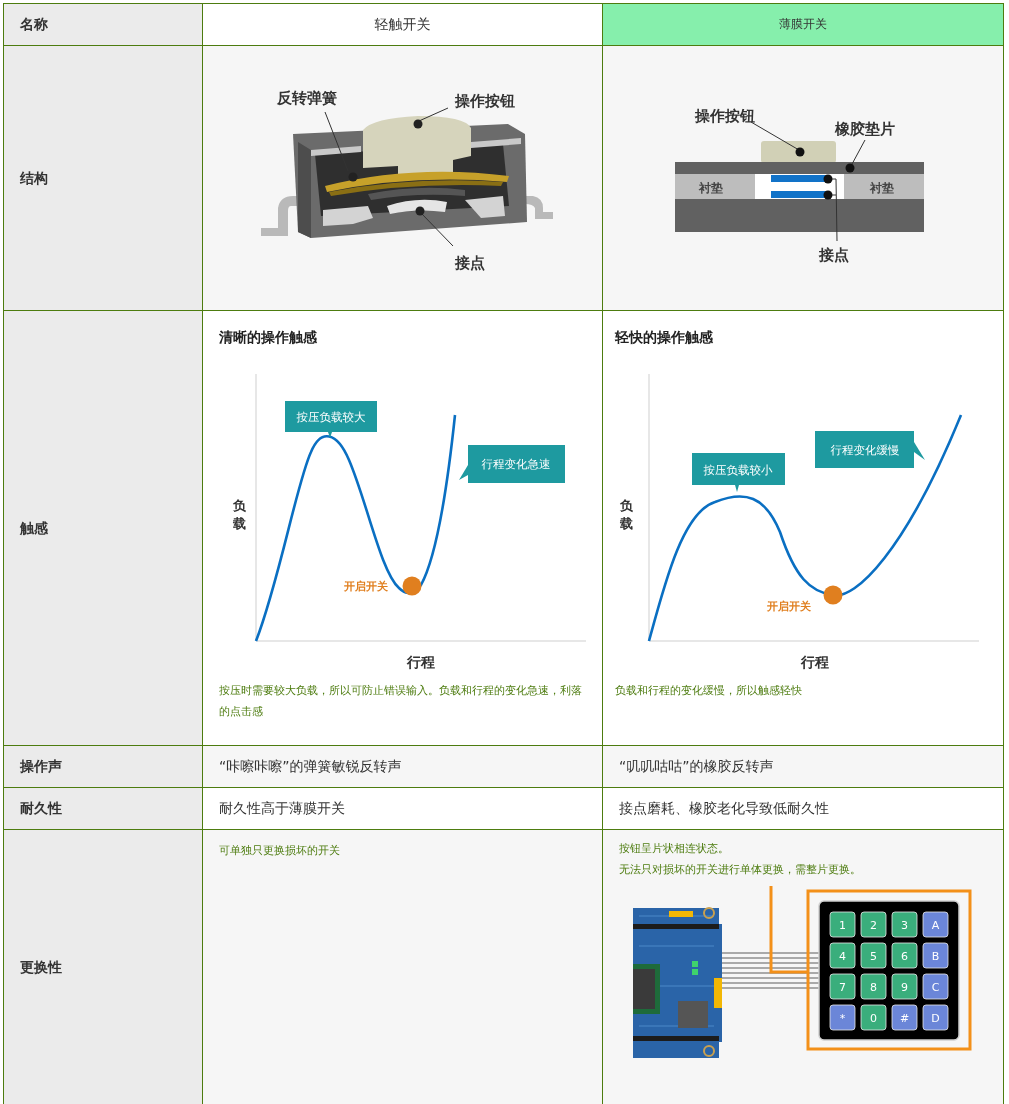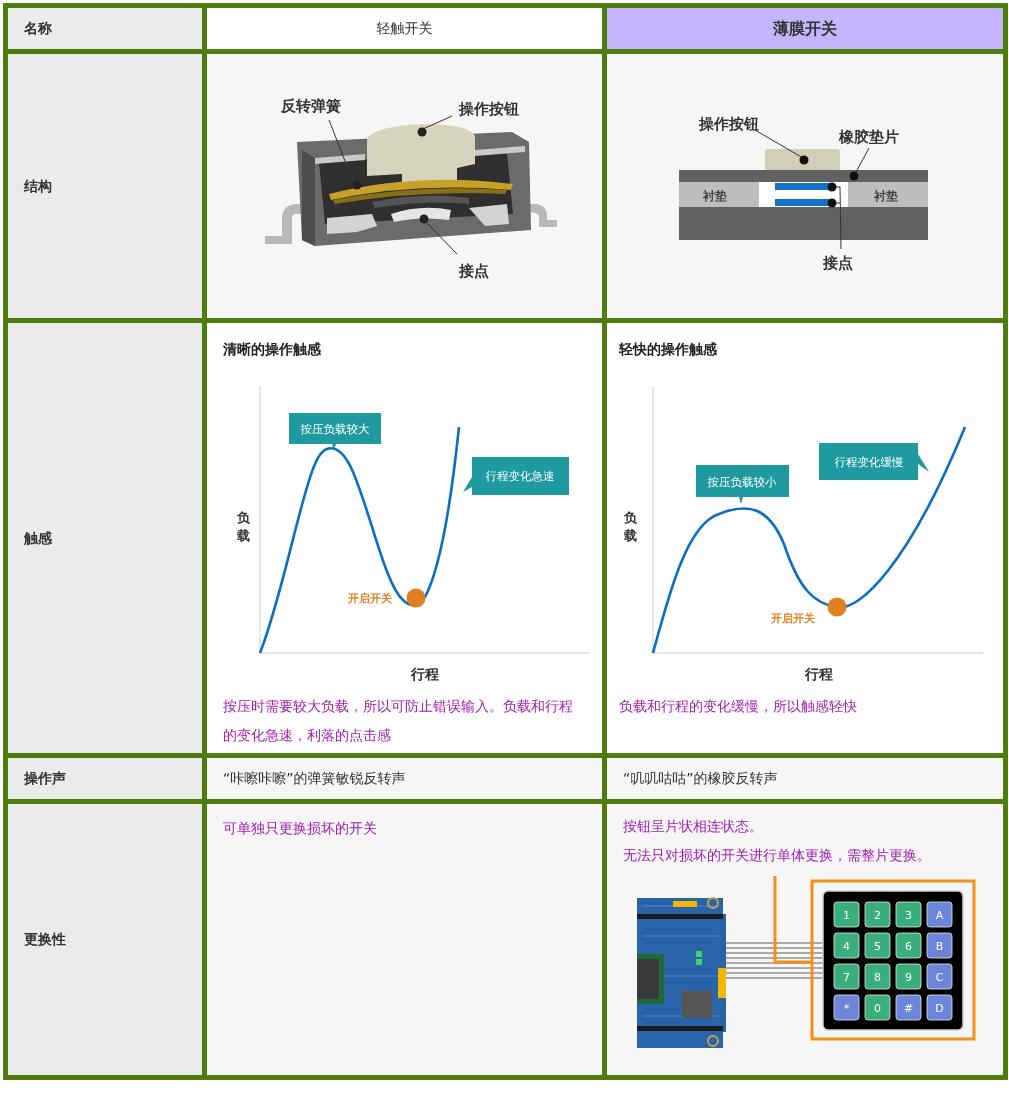--- a/index.html
+++ b/index.html
@@ -1,43 +1,43 @@
 <!DOCTYPE html>
 <html><head>
 <meta charset="utf-8">
 <style>
   * { box-sizing: border-box; margin: 0; padding: 0; }
   html, body { width: 1009px; height: 1104px; background: #ffffff; overflow: hidden; }
   body { font-family: "DejaVu Sans", "Liberation Sans", sans-serif; color: #333; }
   table.cmp { position: absolute; left: 3px; top: 3px; border-collapse: collapse; width: 1000px; table-layout: fixed; }
-  table.cmp td { border: 5px solid #4d7c0f; vertical-align: top; font-size: 14px; line-height: 21px; color: #333; }
+  table.cmp td { border: 1px solid #4d7c0f; vertical-align: top; font-size: 14px; line-height: 21px; color: #333; }
   td.hd { background: #ebebeb; font-weight: bold; padding-left: 16px; vertical-align: middle !important; font-size: 14px; color: #222; }
   td.c { padding: 10px 16px; }
   tr.alt td.c { background: #f6f6f6; }
   tr.wh td.c { background: #ffffff; }
   .center { text-align: center; vertical-align: middle !important; }
   .subttl { font-weight: bold; font-size: 14px; color: #222; margin-top: 6px; }
-  .desc { font-size: 14px; line-height: 29px; color: #a21caf; }
+  .desc { font-size: 11px; line-height: 21px; color: #4d7c0f; }
   svg text { font-family: "DejaVu Sans", "Liberation Sans", sans-serif; }
 </style>
 </head>
 <body>
 
 <table class="cmp">
   <colgroup>
     <col style="width:199px">
       <col style="width:400px">
       <col style="width:401px">
   </colgroup>
 
   <tbody>
       <tr style="height:42px">
     <td class="hd">名称</td>
     <td class="c center" style="background:#fff;font-size:14px;">轻触开关</td>
-    <td class="c center" style="background:#c4b5fd;font-size:16px;font-weight:bold;">薄膜开关</td>
+    <td class="c center" style="background:#86efac;font-size:12px;">薄膜开关</td>
   </tr>
 
   <tr class="alt" style="height:260px">
     <td class="hd">结构</td>
     <td class="c" style="padding:0;">
       <svg width="399" height="258" viewBox="0 0 399 258">
 
         <path d="M58,182 L75,182 L75,162 Q77,150 90,150 L95,150 L95,160 L88,160 Q85,160 85,165 L85,190 L58,190 Z" fill="#b9b9b9"></path>
         <path d="M320,150 L330,150 Q340,152 340,162 L340,166 L350,166 L350,173 L332,173 L332,162 Q330,158 322,158 Z" fill="#b9b9b9"></path>
 
@@ -152,20 +152,25 @@
       <div class="desc" style="margin-top:8px;">负载和行程的变化缓慢，所以触感轻快</div>
     </td>
   </tr>
 
   <tr class="alt" style="height:42px">
     <td class="hd">操作声</td>
     <td class="c" style="vertical-align:middle;">“咔嚓咔嚓”的弹簧敏锐反转声</td>
     <td class="c" style="vertical-align:middle;">“叽叽咕咕”的橡胶反转声</td>
   </tr>
 
+  <tr class="wh" style="height:41px">
+    <td class="hd">耐久性</td>
+    <td class="c" style="vertical-align:middle;">耐久性高于薄膜开关</td>
+    <td class="c" style="vertical-align:middle;">接点磨耗、橡胶老化导致低耐久性</td>
+  </tr>
 
   <tr class="alt" style="height:276px">
     <td class="hd">更换性</td>
     <td class="c">
       <div class="desc">可单独只更换损坏的开关</div>
     </td>
     <td class="c" style="padding:8px 12px 0 16px;">
       <div class="desc">按钮呈片状相连状态。</div>
       <div class="desc">无法只对损坏的开关进行单体更换，需整片更换。</div>
       <svg width="370" height="190" viewBox="0 0 370 190" style="display:block;margin-top:6px;">

